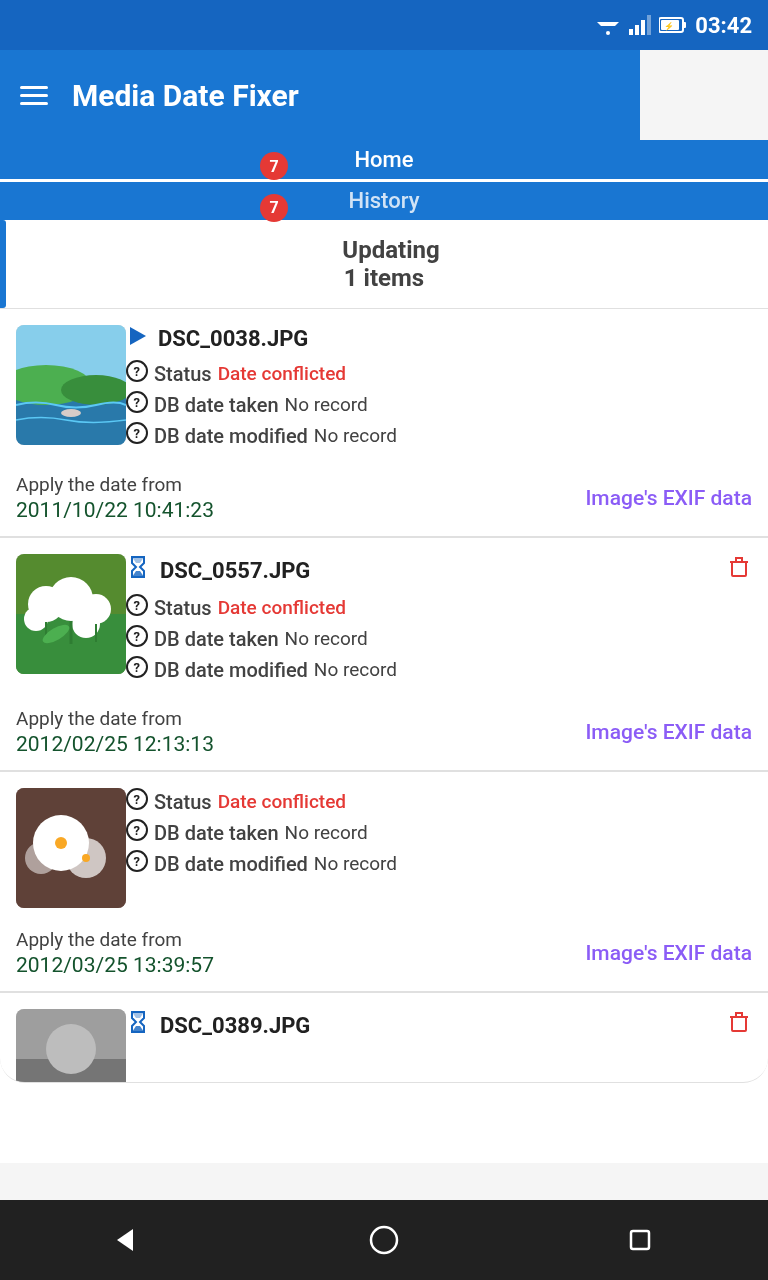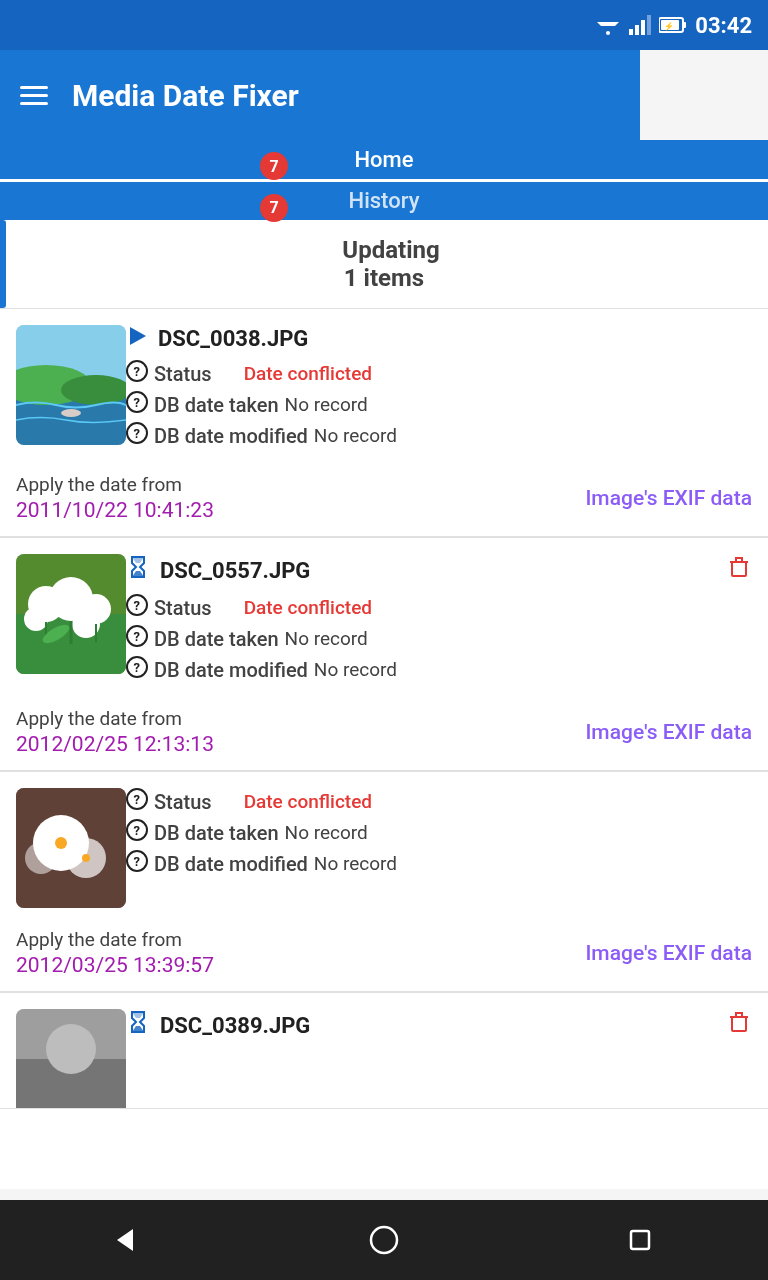--- a/index.html
+++ b/index.html
@@ -181,41 +181,40 @@
     }
     .meta-label {
       font-size: 20px;
       color: #424242;
       font-weight: 500;
     }
     .meta-value-conflict {
       font-size: 19px;
       color: #e53935;
       font-weight: 500;
-      margin-left: 26px;
     }
     .meta-value-normal {
       font-size: 19px;
       color: #424242;
     }
 
     
     .apply-date-row {
       padding: 12px 16px 14px 16px;
       border-bottom: 1px solid #e0e0e0;
       background: white;
     }
     .apply-label {
       font-size: 19px;
       color: #424242;
       margin-bottom: 2px;
     }
     .apply-date {
       font-size: 21px;
-      color: #a21caf;
+      color: #14532d;
       font-weight: 400;
     }
     .apply-row-inner {
       display: flex;
       justify-content: space-between;
       align-items: center;
     }
     .exif-link {
       font-size: 21px;
       color: #8b5cf6;
@@ -521,21 +520,21 @@
       <div class="apply-row-inner">
         <div>
           <div class="apply-label">Apply the date from</div>
           <div class="apply-date">2012/03/25 13:39:57</div>
         </div>
         <span class="exif-link">Image's EXIF data</span>
       </div>
     </div>
   </div>
 
-  <div class="file-item" style="height:116px; overflow:hidden;">
+  <div class="file-item" style="height:90px; overflow:hidden;border-radius:25px;">
     <div class="file-header-row">
       <div class="file-thumbnail">
         <svg width="110" height="120" viewBox="0 0 110 120">
           <rect x="0" y="0" width="110" height="120" fill="#9e9e9e"></rect>
           <rect x="0" y="50" width="110" height="70" fill="#757575"></rect>
           <circle cx="55" cy="40" r="25" fill="#bdbdbd"></circle>
         </svg>
       </div>
       <div class="file-details">
         <div class="file-name-row">

